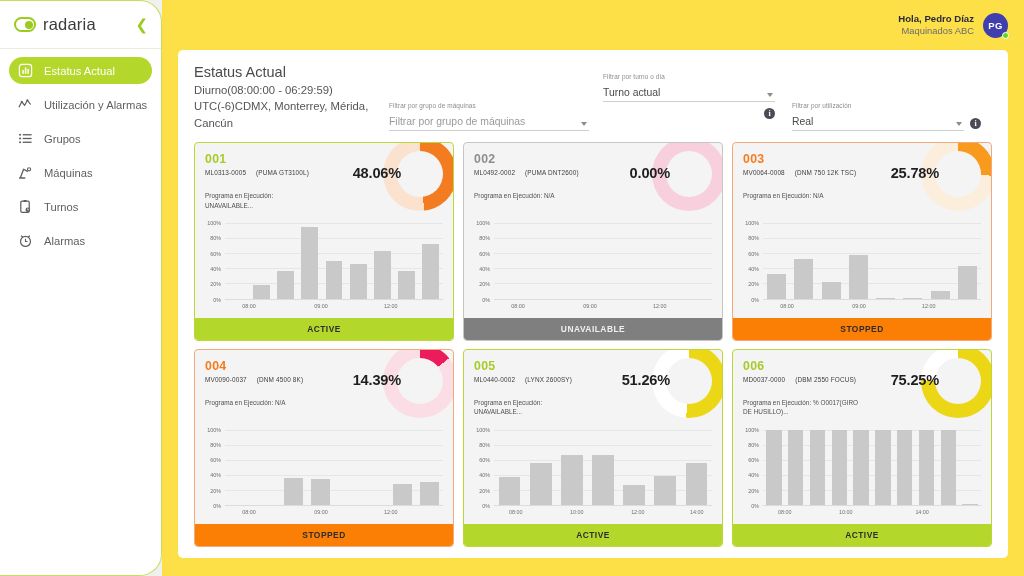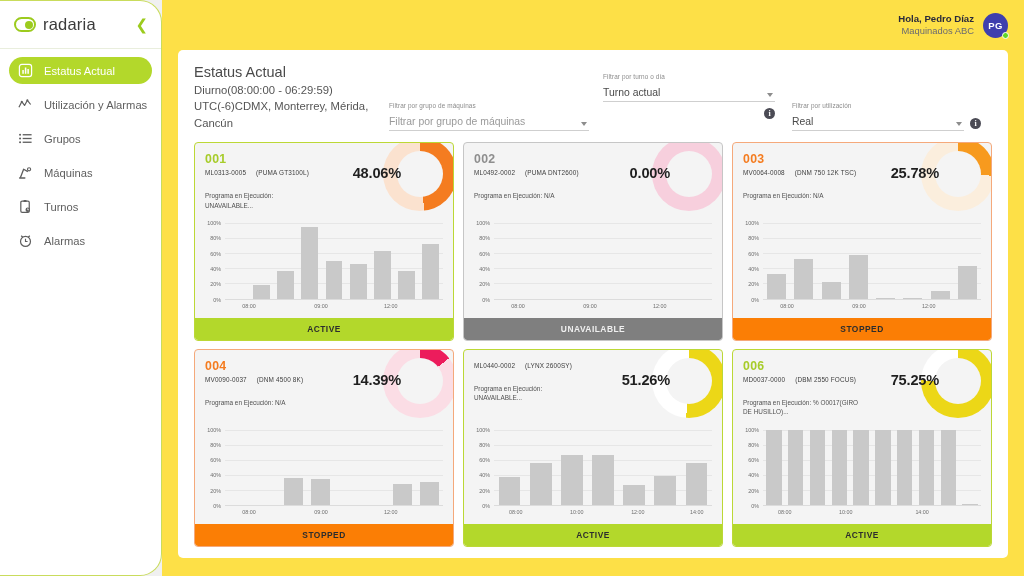--- a/index.html
+++ b/index.html
@@ -604,20 +604,21 @@
               </div>
             </div>
             <div class="status-bar STOPPED">STOPPED</div>
           </div>
           <div class="card st-active">
             <div class="card-top">
               <div class="donut" style="background: conic-gradient(#ecd717 0deg 184.53599999999997deg, #ffffff 184.53599999999997deg 360deg);">
                 <div class="hole"></div>
               </div>
               <div class="pct">51.26%</div>
+              <div class="mid c-active">005</div>
               <div class="msn"><span>ML0440-0002</span><span class="model">(LYNX 2600SY)</span></div>
               <div class="prog"><span>Programa en Ejecución:</span><br><span>UNAVAILABLE...</span></div>
             </div>
             <div class="chart-wrap">
               <div class="chart">
                 <div class="yaxis">
                   <span class="ytick" style="top:0%">100%</span>
                   <span class="ytick" style="top:20%">80%</span>
                   <span class="ytick" style="top:40%">60%</span>
                   <span class="ytick" style="top:60%">40%</span>

